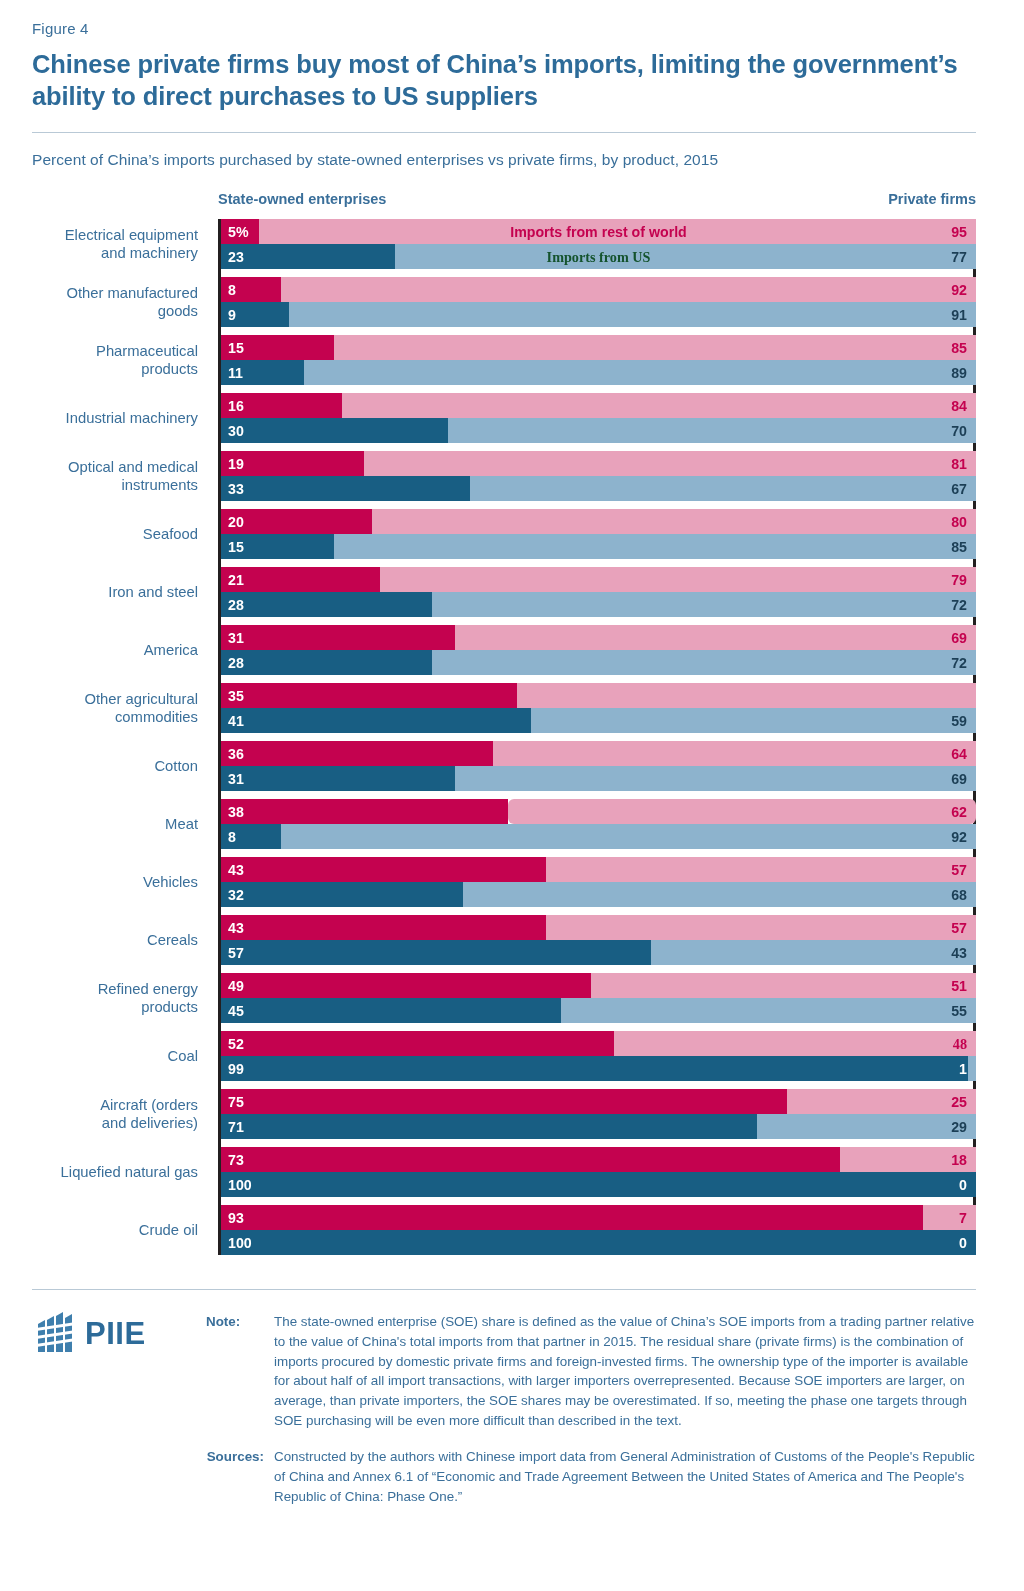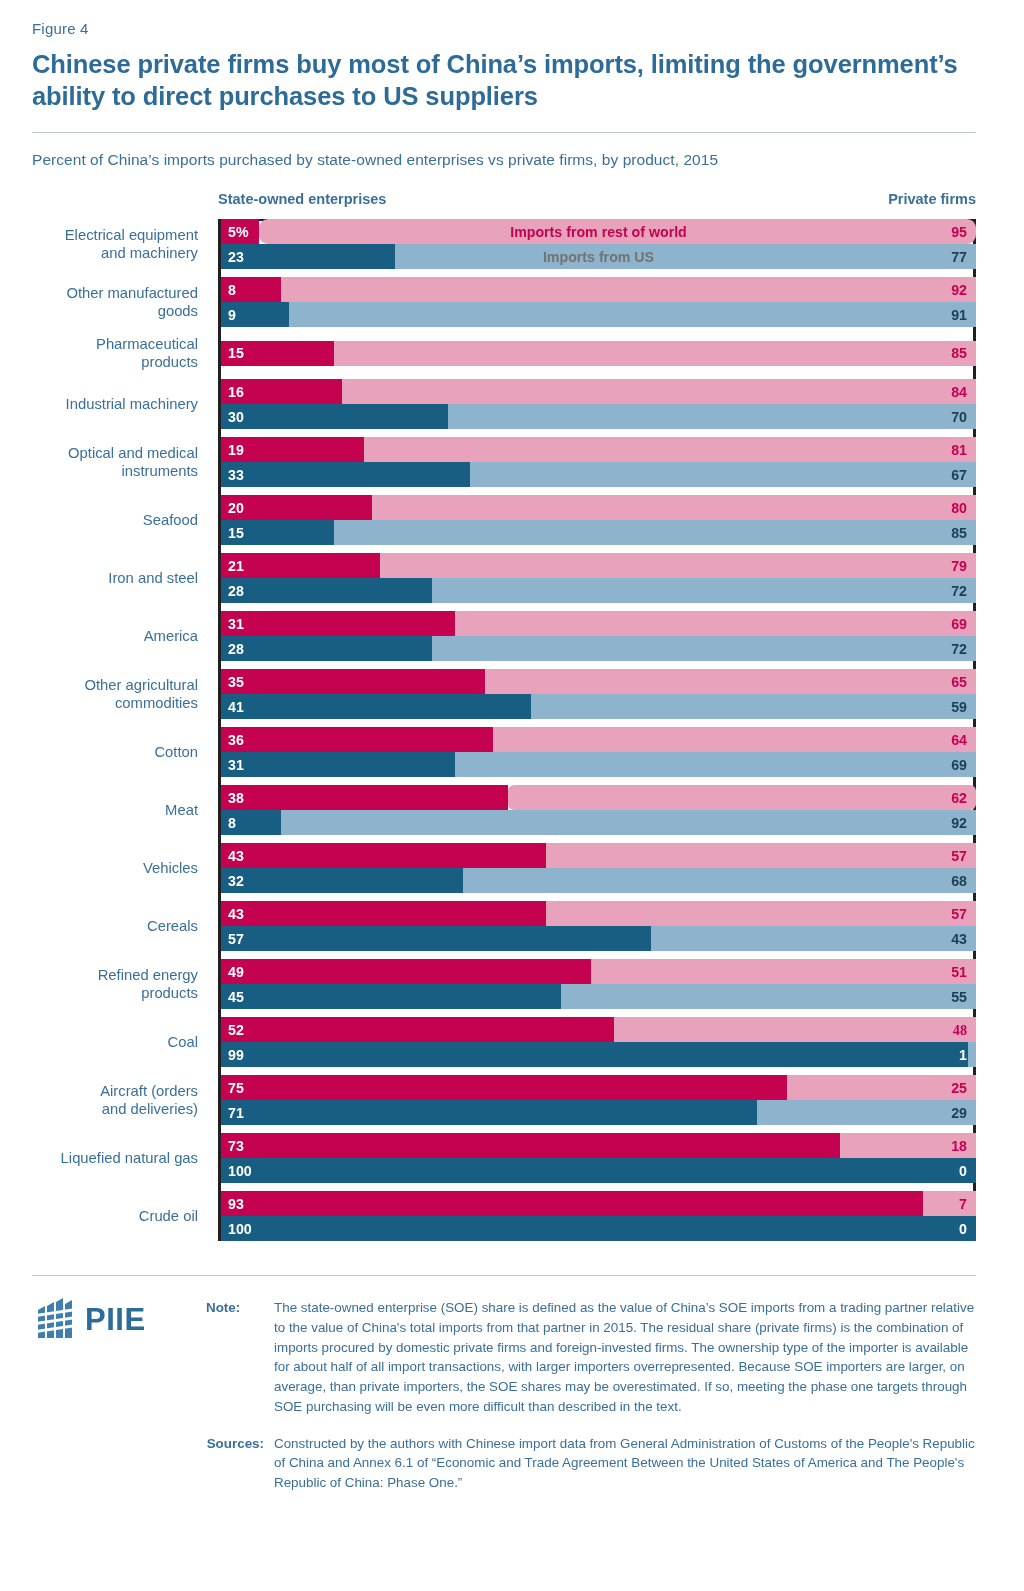--- a/index.html
+++ b/index.html
@@ -179,21 +179,21 @@
   .legend-in {
     position: absolute;
     top: 50%;
     transform: translateY(-50%);
     font-size: 14.2px;
     font-weight: bold;
     white-space: nowrap;
     pointer-events: none;
   }
   .legend-row { color: #c4024f; left: 50%; transform: translate(-50%, -50%); }
-  .legend-us  { color: #737373; left: 50%; transform: translate(-50%, -50%); }
+  .legend-us  { color: #14532d; left: 50%; transform: translate(-50%, -50%); font-family: Liberation Serif, serif; }
 
   
   .footer-rule {
     height: 1px;
     background: #b9c9d6;
     margin-top: 34px;
     width: 944px;
   }
   .footer {
     display: flex;
@@ -265,21 +265,21 @@
           <div class="group">
             <div class="cat-label">
               <div>Electrical equipment</div>
               <div>and machinery</div>
             </div>
             <div class="bars">
               <div class="bar-row seg-row" style="position: relative;">
                 <div class="seg seg-left" style="width: 5%;">
                   <span class="val-left">5%</span>
                 </div>
-                <div class="seg seg-right" style="width: 95%; border-radius: 9px;">
+                <div class="seg seg-right" style="width: 95%;">
                   <span class="val-right">95</span>
                 </div>
                 <span class="legend-in legend-row">Imports from rest of world</span>
               </div>
               <div class="bar-row seg-us" style="position: relative;">
                 <div class="seg seg-left" style="width: 23%;">
                   <span class="val-left">23</span>
                 </div>
                 <div class="seg seg-right" style="width: 77%;">
                   <span class="val-right">77</span>
@@ -319,20 +319,28 @@
             </div>
             <div class="bars">
               <div class="bar-row seg-row">
                 <div class="seg seg-left" style="width: 15%;">
                   <span class="val-left">15</span>
                 </div>
                 <div class="seg seg-right" style="width: 85%;">
                   <span class="val-right">85</span>
                 </div>
               </div>
+              <div class="bar-row seg-us">
+                <div class="seg seg-left" style="width: 11%;">
+                  <span class="val-left">11</span>
+                </div>
+                <div class="seg seg-right" style="width: 89%;">
+                  <span class="val-right">89</span>
+                </div>
+              </div>
             </div>
           </div>
           <div class="group">
             <div class="cat-label">
               <div>Industrial machinery</div>
             </div>
             <div class="bars">
               <div class="bar-row seg-row">
                 <div class="seg seg-left" style="width: 16%;">
                   <span class="val-left">16</span>
@@ -444,21 +452,21 @@
               </div>
             </div>
           </div>
           <div class="group">
             <div class="cat-label">
               <div>Other agricultural</div>
               <div>commodities</div>
             </div>
             <div class="bars">
               <div class="bar-row seg-row">
-                <div class="seg seg-left" style="width: 35%;">
+                <div class="seg seg-left" style="width: 35%; padding-left: 32px;">
                   <span class="val-left">35</span>
                 </div>
                 <div class="seg seg-right" style="width: 65%;">
                   <span class="val-right">65</span>
                 </div>
               </div>
               <div class="bar-row seg-us">
                 <div class="seg seg-left" style="width: 41%;">
                   <span class="val-left">41</span>
                 </div>

